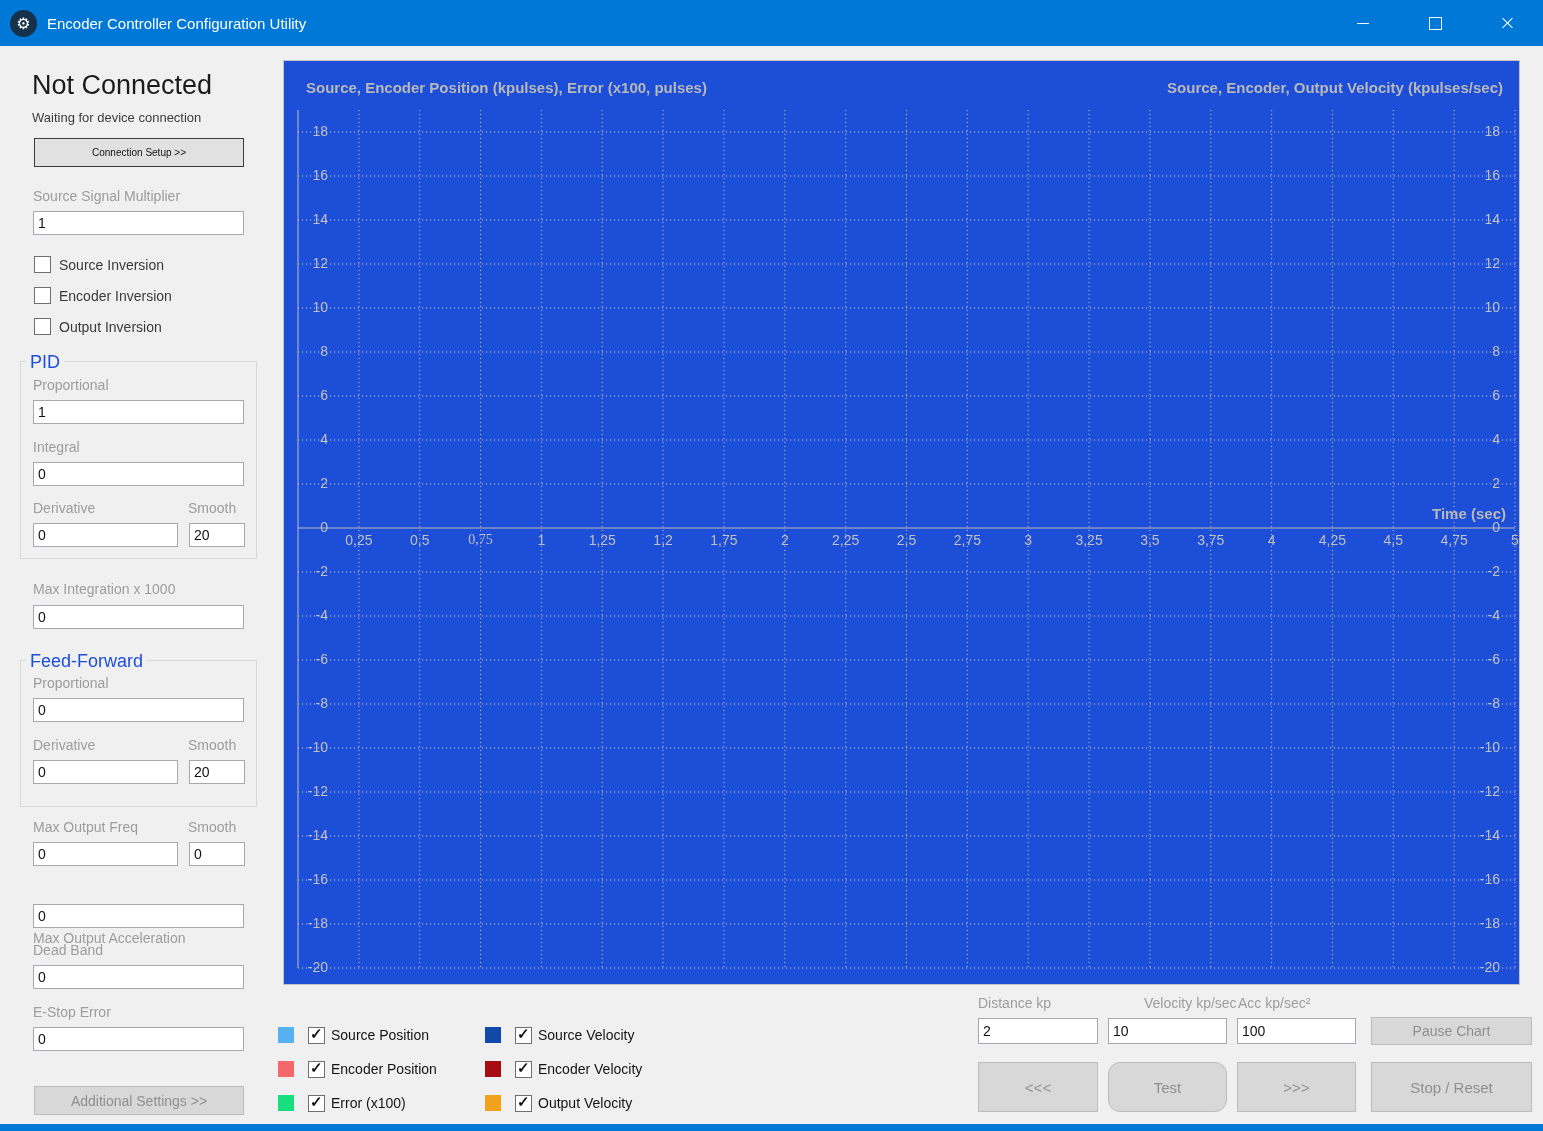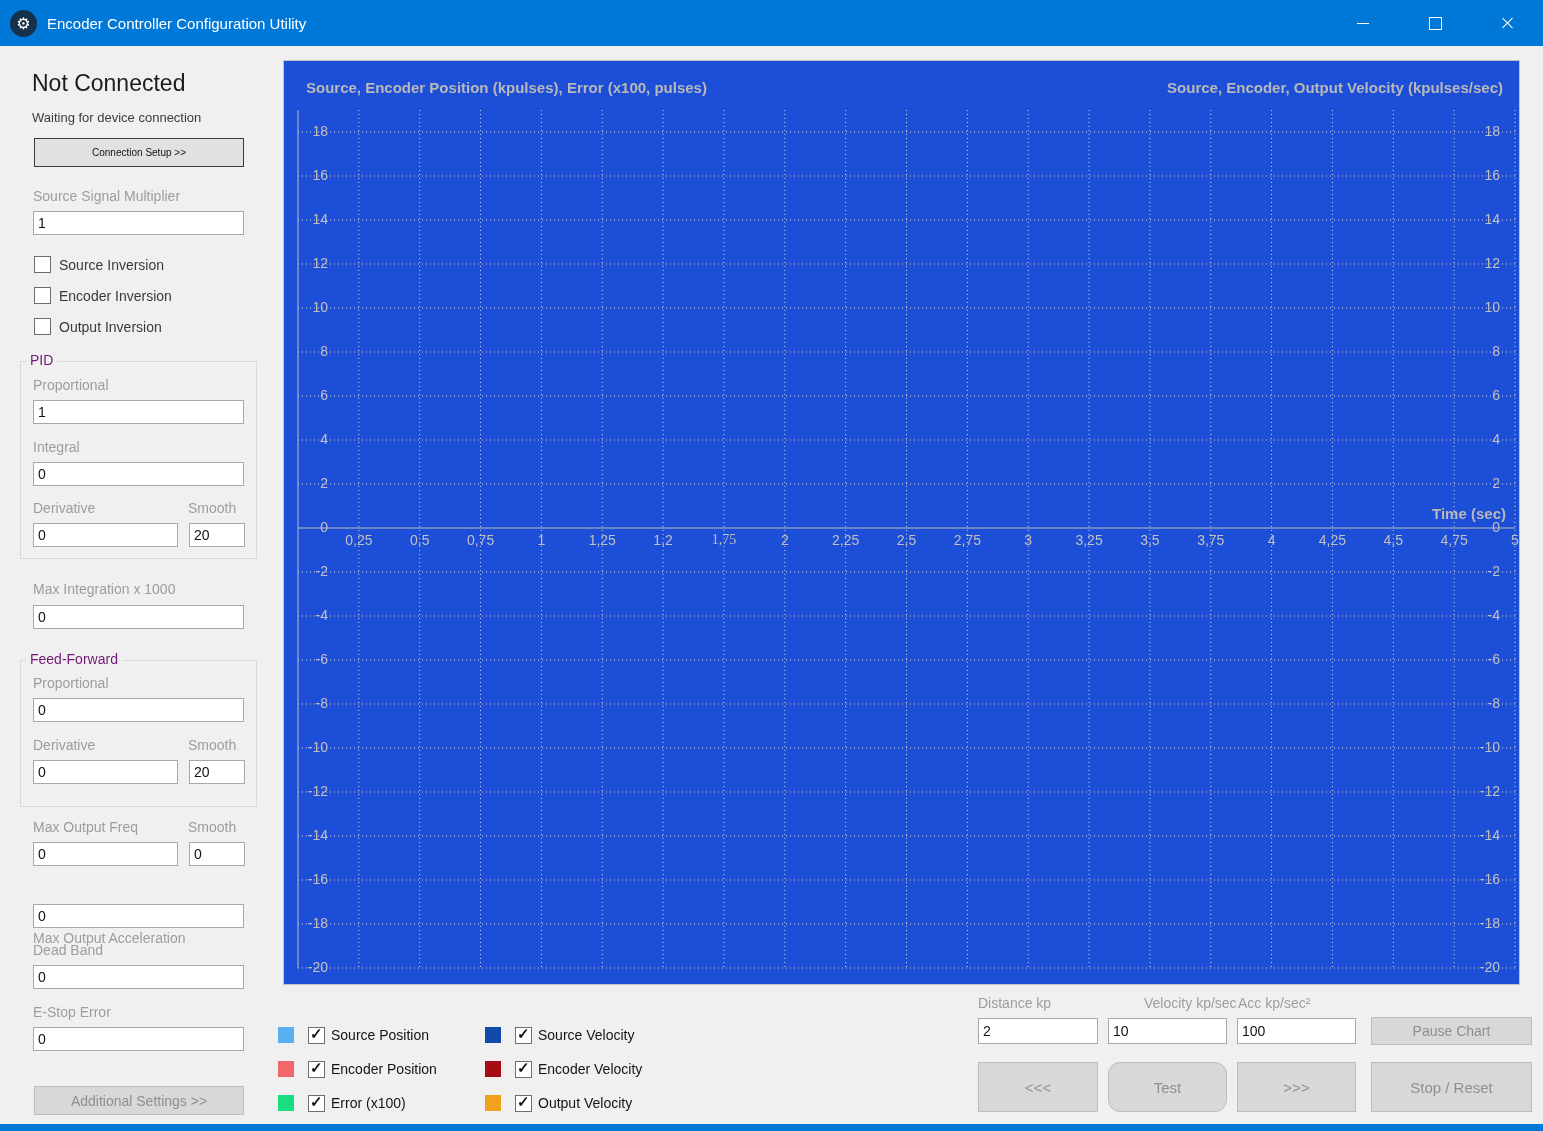--- a/index.html
+++ b/index.html
@@ -24,22 +24,22 @@
   .btn{position:absolute;box-sizing:border-box;display:flex;align-items:center;justify-content:center;font-family:"Liberation Sans",sans-serif;white-space:nowrap;}
   .btn.setup{background:#e1e1e1;border:1px solid #3c3c3c;font-size:10px;color:#111;}
   .btn.disabled{background:#d8d8d8;border:1px solid #bdbdbd;color:#8f8f8f;font-size:14px;}
   .btn.big{font-size:15px;}
   .cb{width:15px;height:15px;border:1px solid #6e6e6e;background:#fff;display:inline-block;position:relative;box-sizing:content-box;flex:0 0 auto;}
   .cb.checked::after{content:"\2713";position:absolute;left:1px;top:-3px;font-size:15px;font-weight:bold;color:#111;}
   .cb-row{position:absolute;display:flex;align-items:center;}
   .cb-row .cb{margin-right:8px;}
   .cb-label{font-size:14px;color:#3a3a3a;white-space:nowrap;}
   .group{position:absolute;border:1px solid #d9d9d9;box-sizing:border-box;}
-  .group-title{position:absolute;font-size:14px;color:#701a75;background:#f0f0f0;padding:0 4px;white-space:nowrap;}
-  .status-title{position:absolute;font-size:23px;color:#1c1c1c;white-space:nowrap;}
+  .group-title{position:absolute;font-size:18px;color:#1d4ed8;background:#f0f0f0;padding:0 4px;white-space:nowrap;}
+  .status-title{position:absolute;font-size:27px;color:#1c1c1c;white-space:nowrap;}
   .status-sub{position:absolute;font-size:13px;color:#3c3c3c;white-space:nowrap;}
   
   #chart-area{position:absolute;left:283px;top:60px;width:1237px;height:925px;background:#1d4ed8;border:1px solid #c3c3c3;box-sizing:border-box;}
   #grid-svg{position:absolute;left:0;top:0;}
   .gridline{stroke:#d4d4d4;stroke-width:1;stroke-dasharray:1 3;}
   .axisline{stroke:#bdbdbd;stroke-width:1;}
   .chart-title{position:absolute;top:18px;font-size:15px;font-weight:bold;color:#b8b8b8;white-space:nowrap;}
   .chart-title.left{left:22px;}
   .chart-title.right{right:16px;}
   .time-label{position:absolute;left:1072px;top:444px;width:150px;text-align:right;font-size:15px;font-weight:bold;color:#b8b8b8;}
@@ -214,25 +214,25 @@
     <div class="tick" style="left: 2px; top: 766px; width: 42px; text-align: right;">-14</div>
     <div class="tick" style="left: 1146px; top: 766px; width: 70px; text-align: right;">-14</div>
     <div class="tick" style="left: 2px; top: 810px; width: 42px; text-align: right;">-16</div>
     <div class="tick" style="left: 1146px; top: 810px; width: 70px; text-align: right;">-16</div>
     <div class="tick" style="left: 2px; top: 854px; width: 42px; text-align: right;">-18</div>
     <div class="tick" style="left: 1146px; top: 854px; width: 70px; text-align: right;">-18</div>
     <div class="tick" style="left: 2px; top: 898px; width: 42px; text-align: right;">-20</div>
     <div class="tick" style="left: 1146px; top: 898px; width: 70px; text-align: right;">-20</div>
     <div class="tick" style="left: 44.85px; top: 471px; width: 60px; text-align: center;">0,25</div>
     <div class="tick" style="left: 105.7px; top: 471px; width: 60px; text-align: center;">0,5</div>
-    <div class="tick" style="left: 166.55px; top: 471px; width: 60px; text-align: center;">0,75</div>
+    <div class="tick" style="left: 166.55px; top: 471px; width: 60px; text-align: center; font-family: Liberation Serif, serif;">0,75</div>
     <div class="tick" style="left: 227.4px; top: 471px; width: 60px; text-align: center;">1</div>
     <div class="tick" style="left: 288.25px; top: 471px; width: 60px; text-align: center;">1,25</div>
     <div class="tick" style="left: 349.1px; top: 471px; width: 60px; text-align: center;">1,2</div>
-    <div class="tick" style="left: 409.95px; top: 471px; width: 60px; text-align: center; font-family: Liberation Serif, serif;">1,75</div>
+    <div class="tick" style="left: 409.95px; top: 471px; width: 60px; text-align: center;">1,75</div>
     <div class="tick" style="left: 470.8px; top: 471px; width: 60px; text-align: center;">2</div>
     <div class="tick" style="left: 531.65px; top: 471px; width: 60px; text-align: center;">2,25</div>
     <div class="tick" style="left: 592.5px; top: 471px; width: 60px; text-align: center;">2,5</div>
     <div class="tick" style="left: 653.35px; top: 471px; width: 60px; text-align: center;">2,75</div>
     <div class="tick" style="left: 714.2px; top: 471px; width: 60px; text-align: center;">3</div>
     <div class="tick" style="left: 775.05px; top: 471px; width: 60px; text-align: center;">3,25</div>
     <div class="tick" style="left: 835.9px; top: 471px; width: 60px; text-align: center;">3,5</div>
     <div class="tick" style="left: 896.75px; top: 471px; width: 60px; text-align: center;">3,75</div>
     <div class="tick" style="left: 957.6px; top: 471px; width: 60px; text-align: center;">4</div>
     <div class="tick" style="left: 1018.45px; top: 471px; width: 60px; text-align: center;">4,25</div>

